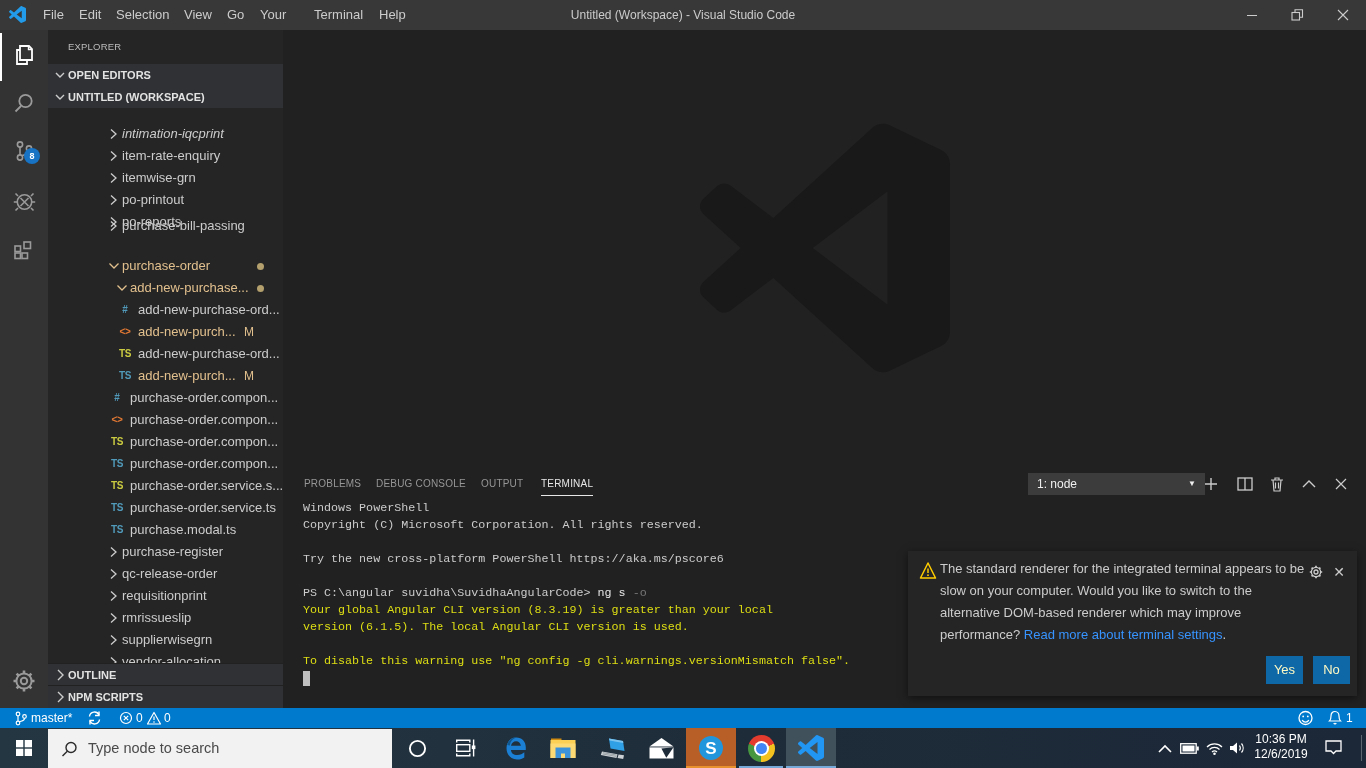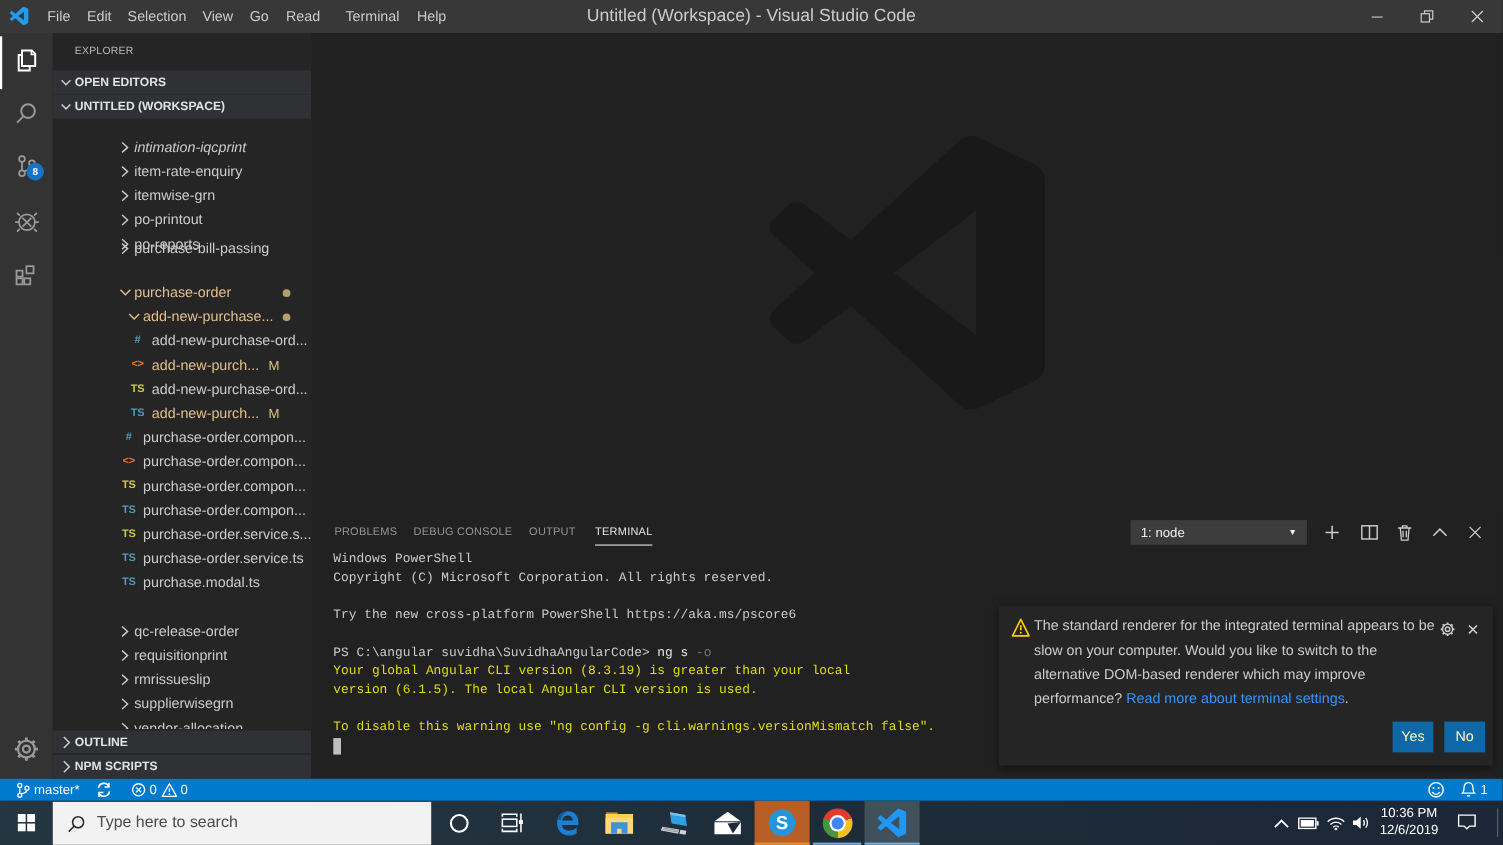--- a/index.html
+++ b/index.html
@@ -4,21 +4,21 @@
 <style>
 * { margin:0; padding:0; box-sizing:border-box; }
 html,body { width:1366px; height:768px; overflow:hidden; background:#212121; }
 body { font-family:"Liberation Sans", sans-serif; }
 #app { position:absolute; left:0; top:0; width:1366px; height:768px; }
 .abs { position:absolute; }
 
 
 #titlebar { left:0; top:0; width:1366px; height:30px; background:#383838; }
 .menuitem { position:absolute; top:0; height:30px; line-height:30px; color:#cccccc; font-size:13px; }
-#wintitle { position:absolute; top:0; left:0; width:1366px; text-align:center; line-height:30px; color:#cccccc; font-size:16px; }
+#wintitle { position:absolute; top:0; left:0; width:1366px; text-align:center; line-height:30px; color:#cccccc; font-size:12px; }
 .winctl { position:absolute; top:0; height:30px; color:#cccccc; }
 
 
 #activitybar { left:0; top:30px; width:48px; height:678px; background:#333333; }
 .acticon { position:absolute; left:0; width:48px; height:48px; display:flex; align-items:center; justify-content:center; }
 
 
 #sidebar { left:48px; top:30px; width:235px; height:678px; background:#252526; overflow:hidden; }
 #sb-title { position:absolute; left:20px; top:0; height:34px; line-height:34px; color:#bbbbbb; font-size:9.5px; letter-spacing:0.2px; }
 .sb-header { position:absolute; left:0; width:235px; height:22px; background:#2f3134; color:#e3e3e3; font-size:11px; font-weight:bold; line-height:22px; }
@@ -33,21 +33,21 @@
 .dot { position:absolute; top:8px; width:7px; height:7px; border-radius:50%; background:#b3a06d; }
 .mbadge { position:absolute; top:0; color:#e2c08d; font-size:12px; }
 
 
 #editor { left:283px; top:30px; width:1083px; height:437px; background:#212121; }
 
 
 #panel { left:283px; top:467px; width:1083px; height:241px; background:#212121; }
 .ptab { position:absolute; top:0; height:29px; line-height:34px; font-size:10px; color:#969696; letter-spacing:0.2px; }
 .ptab.active { color:#e7e7e7; border-bottom:1px solid #e7e7e7; }
-#termdrop { position:absolute; left:745px; top:6px; width:160px; height:22px; background:#3c3c3c; border:1px solid #3c3c3c; color:#f0f0f0; font-size:12px; line-height:20px; padding-left:8px; }
+#termdrop { position:absolute; left:745px; top:6px; width:177px; height:22px; background:#3c3c3c; border:1px solid #3c3c3c; color:#f0f0f0; font-size:12px; line-height:20px; padding-left:8px; }
 #termdrop .arrow { position:absolute; right:8px; top:0; font-size:8px; }
 .picon { position:absolute; top:4px; width:24px; height:26px; color:#cccccc; display:flex; align-items:center; justify-content:center; }
 #term { position:absolute; left:20px; top:33px; width:1050px; font-family:"Liberation Mono", monospace; font-size:11.7px; line-height:17px; white-space:pre; }
 .tw-white { color:#cccccc; }
 .tw-yellow { color:#dede14; }
 .tw-dim { color:#767676; }
 #cursor { position:absolute; left:20px; top:204px; width:7px; height:15px; background:#bfbfbf; }
 
 
 #toast { left:908px; top:551px; width:449px; height:145px; background:#252526; box-shadow:0 2px 8px rgba(0,0,0,0.5); }
@@ -80,21 +80,21 @@
   <div id="titlebar" class="abs">
     <div id="wintitle">Untitled (Workspace) - Visual Studio Code</div>
     <svg class="abs" style="left:9px;top:6px" width="17" height="17" viewBox="0 0 100 100">
       <path fill-rule="evenodd" fill="#219bea" d="M70.9119 99.3171C72.4869 99.9307 74.2828 99.8914 75.8725 99.1264L96.4608 89.2197C98.6242 88.1787 100 85.9892 100 83.5872V16.4133C100 14.0113 98.6243 11.8218 96.4609 10.7808L75.8725 0.873756C73.7862 -0.130129 71.3446 0.11576 69.5135 1.44695C69.252 1.63711 69.0028 1.84943 68.7683 2.08341L29.3551 38.0415L12.1872 25.0096C10.589 23.7965 8.35363 23.8959 6.86933 25.2461L1.36303 30.2549C-0.452552 31.9064 -0.454633 34.7627 1.35853 36.417L16.2471 50.0001L1.35853 63.5832C-0.454633 65.2374 -0.452552 68.0938 1.36303 69.7453L6.86933 74.7541C8.35363 76.1043 10.589 76.2037 12.1872 74.9905L29.3551 61.9587L68.7683 97.9167C69.3895 98.5365 70.1311 99.0129 70.9119 99.3171ZM75.0152 27.2989L45.1091 50.0001L75.0152 72.7012V27.2989Z"></path>
     </svg>
     <span class="menuitem" style="left:43px">File</span>
     <span class="menuitem" style="left:79px">Edit</span>
     <span class="menuitem" style="left:116px">Selection</span>
     <span class="menuitem" style="left:184px">View</span>
     <span class="menuitem" style="left:227px">Go</span>
-    <span class="menuitem" style="left:260px">Read</span>
+    <span class="menuitem" style="left:260px">Your</span>
     <span class="menuitem" style="left:314px">Terminal</span>
     <span class="menuitem" style="left:379px">Help</span>
     <svg class="winctl" style="left:1246px" width="12" height="30" viewBox="0 0 12 30">
         <rect x="1" y="15" width="10" height="1" fill="#cccccc"></rect>
       </svg>
     <svg class="winctl" style="left:1291px" width="13" height="30" viewBox="0 0 13 30">
         <rect x="1" y="12.5" width="7.5" height="7.5" fill="none" stroke="#cccccc" stroke-width="1.1"></rect>
         <path d="M4 12.5 V9.8 H11.5 V17.3 H8.7" fill="none" stroke="#cccccc" stroke-width="1.1"></path>
       </svg>
     <svg class="winctl" style="left:1337px" width="12" height="30" viewBox="0 0 12 30">
@@ -258,20 +258,26 @@
           <span class="lbl " style="left:82px">purchase-order.service.s...</span>
         </div>
         <div class="row" style="top: 391px;">
           <span class="ficon" style="left:61px;color:#519aba">TS</span>
           <span class="lbl " style="left:82px">purchase-order.service.ts</span>
         </div>
         <div class="row" style="top: 413px;">
           <span class="ficon" style="left:61px;color:#519aba">TS</span>
           <span class="lbl " style="left:82px">purchase.modal.ts</span>
         </div>
+        <div class="row" style="top: 435px;">
+          <svg class="tw" style="left:57px" viewBox="0 0 16 22">
+            <path d="M6 6.5 L11 11 L6 15.5" fill="none" stroke="#cccccc" stroke-width="1.3"></path>
+          </svg>
+          <span class="lbl " style="left:74px">purchase-register</span>
+        </div>
         <div class="row" style="top: 457px;">
           <svg class="tw" style="left:57px" viewBox="0 0 16 22">
             <path d="M6 6.5 L11 11 L6 15.5" fill="none" stroke="#cccccc" stroke-width="1.3"></path>
           </svg>
           <span class="lbl " style="left:74px">qc-release-order</span>
         </div>
         <div class="row" style="top: 479px;">
           <svg class="tw" style="left:57px" viewBox="0 0 16 22">
             <path d="M6 6.5 L11 11 L6 15.5" fill="none" stroke="#cccccc" stroke-width="1.3"></path>
           </svg>
@@ -410,21 +416,21 @@
             <rect x="0" y="8.7" width="7.3" height="7.3"></rect>
             <rect x="8.7" y="8.7" width="7.3" height="7.3"></rect>
           </g>
         </svg>
     </div>
     <div id="searchbox">
       <svg class="abs" style="left:13px;top:12px" width="17" height="17" viewBox="0 0 17 17">
           <circle cx="10" cy="6.5" r="5" fill="none" stroke="#2a2a2a" stroke-width="1.4"></circle>
           <path d="M6.3 10.2 L1.5 15" stroke="#2a2a2a" stroke-width="1.4"></path>
         </svg>
-      <span class="stext">Type here to search</span>
+      <span class="stext">Type node to search</span>
     </div>
     <div class="tbicon" style="left:393px">
       <svg width="19" height="19" viewBox="0 0 19 19">
           <circle cx="9.5" cy="9.5" r="7.6" fill="none" stroke="#ffffff" stroke-width="1.9"></circle>
         </svg>
     </div>
     <div class="tbicon" style="left:442px">
       <svg width="22" height="20" viewBox="0 0 22 20">
         <g fill="none" stroke="#ffffff" stroke-width="1.4">
           <path d="M1.7 4.6 V2.2 H14.8 V4.6"></path>

